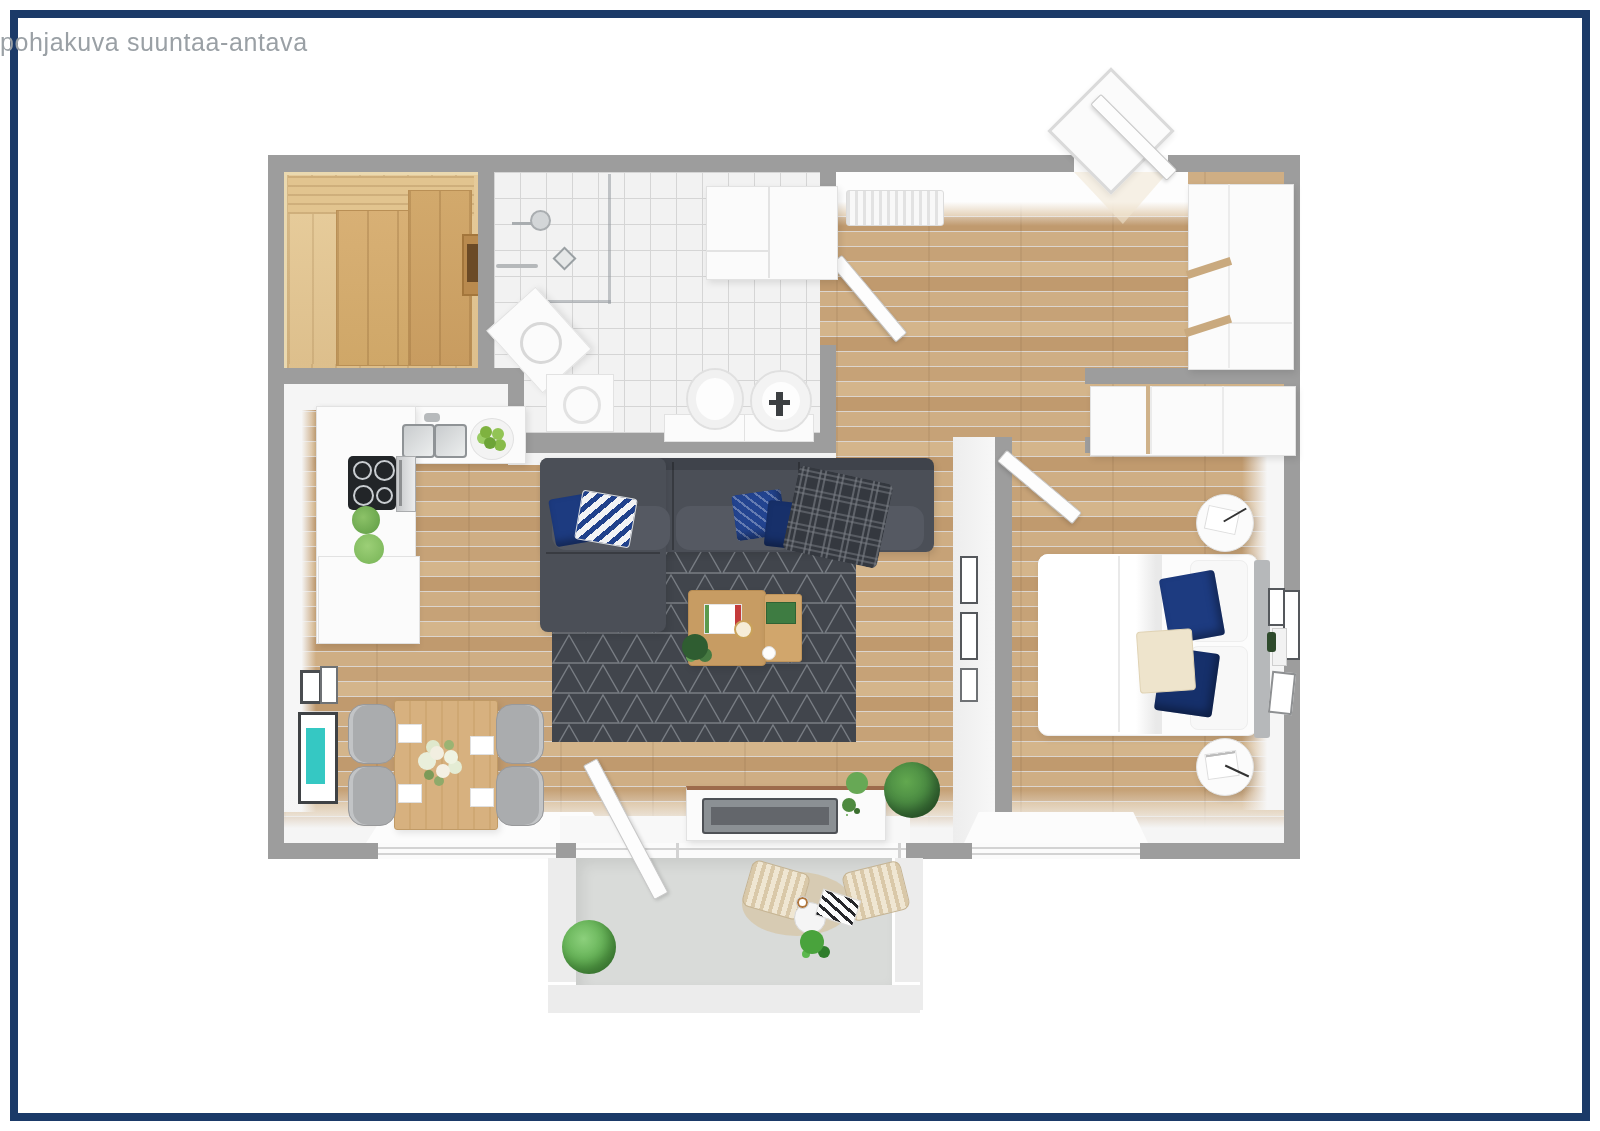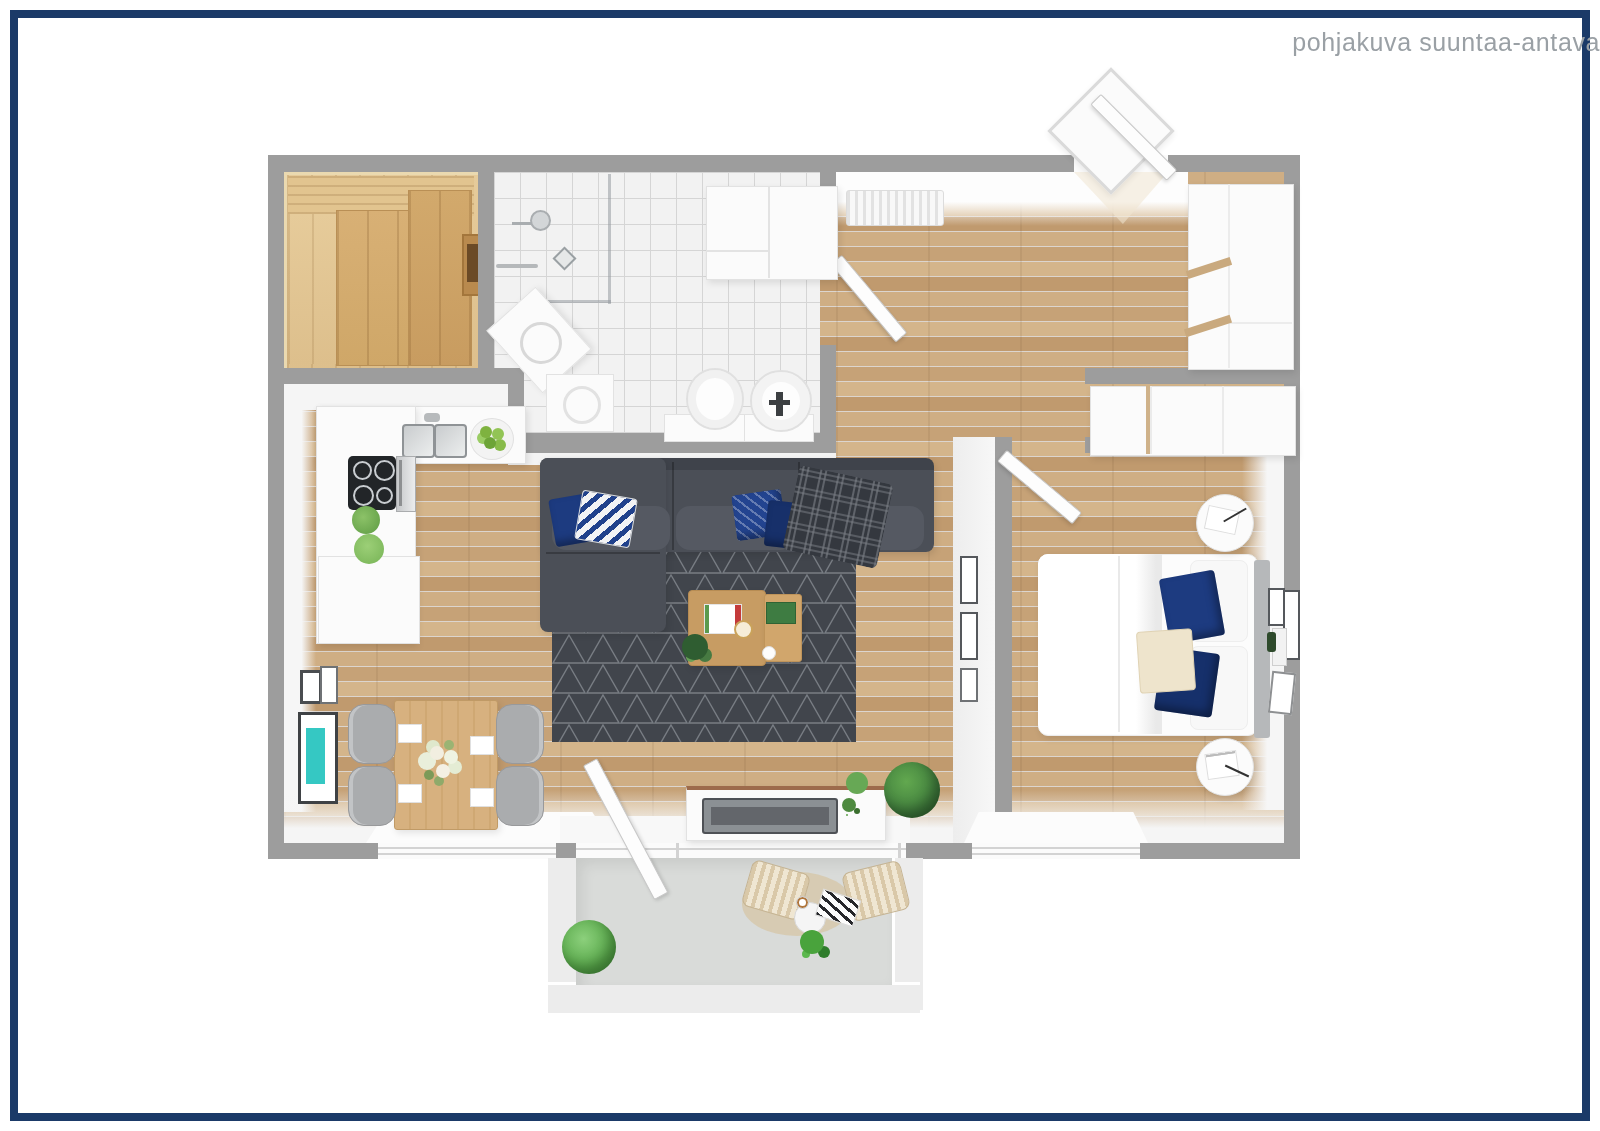--- a/index.html
+++ b/index.html
@@ -1,20 +1,20 @@
 <!DOCTYPE html>
 <html style="--navy: #1b3a68; --wall: #9d9d9d; --wood: #c9a77d; --sauna-wood: #e0c28f; --sauna-bench: #d2a96c; --tile: #f2f2f2; --grout: #d5d5d5; --counter: #fbfbfb; --sofa: #4b4f57; --rug: #41454c; --pillow-navy: #1d3b80; --teal: #35c8c3; --chair-gray: #aaacae; --table-wood: #d7b17f; --coffee-wood: #c79c63; --balcony-floor: #d9dbd9; --headboard: #b6b8ba; --plant-green: #58a84a; --plant-dark: #2f5d31;"><head>
 <meta charset="utf-8">
 <style>
   html,body{margin:0;padding:0;background:#fff}
   .page{position:relative;width:1600px;height:1131px;background:#fff;
         font-family:"Liberation Sans",sans-serif;overflow:hidden}
   .a{position:absolute}
   .frame{inset:10px;border:8px solid var(--navy,#1b3a68)}
-  .title{left:0;right:0;top:28px;text-align:right;font-size:25px;font-weight:400;
+  .title{left:0;right:0;top:28px;text-align:left;font-size:25px;font-weight:400;
          letter-spacing:.6px;color:#9aa0a5}
   .wall{background:var(--wall,#9d9d9d)}
   .wood{background:
     repeating-linear-gradient(90deg, rgba(104,74,43,.10) 0 2px, rgba(0,0,0,0) 2px 92px),
     repeating-linear-gradient(180deg, #cfae84 0 14px, rgba(96,64,32,.22) 14px 15px,
       #c6a277 15px 29px, rgba(96,64,32,.22) 29px 30px, #d4b58b 30px 44px,
       rgba(96,64,32,.22) 44px 45px, #c09a6e 45px 59px, rgba(96,64,32,.22) 59px 60px)}
   .tile{background-color:var(--tile,#f2f2f2);background-image:
     repeating-linear-gradient(90deg,var(--grout,#d5d5d5) 0 1px,rgba(0,0,0,0) 1px 26px),
     repeating-linear-gradient(180deg,var(--grout,#d5d5d5) 0 1px,rgba(0,0,0,0) 1px 26px)}

